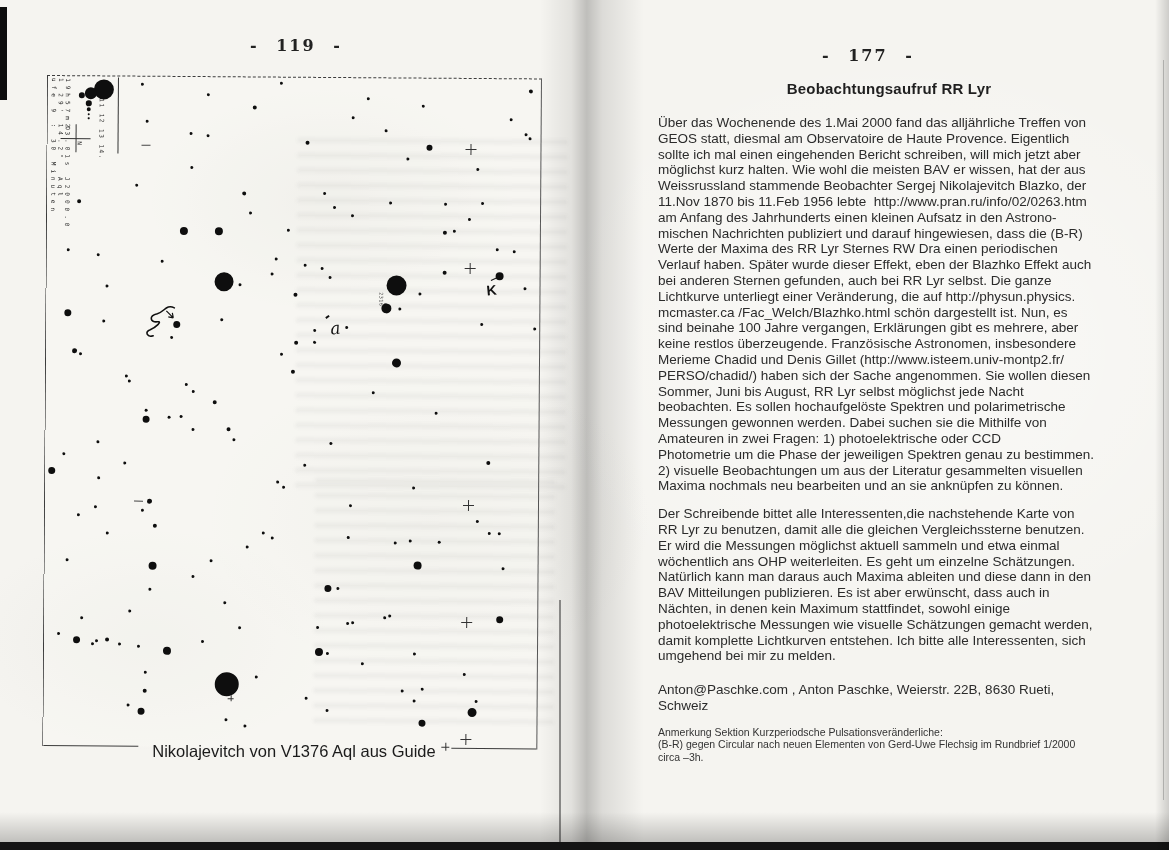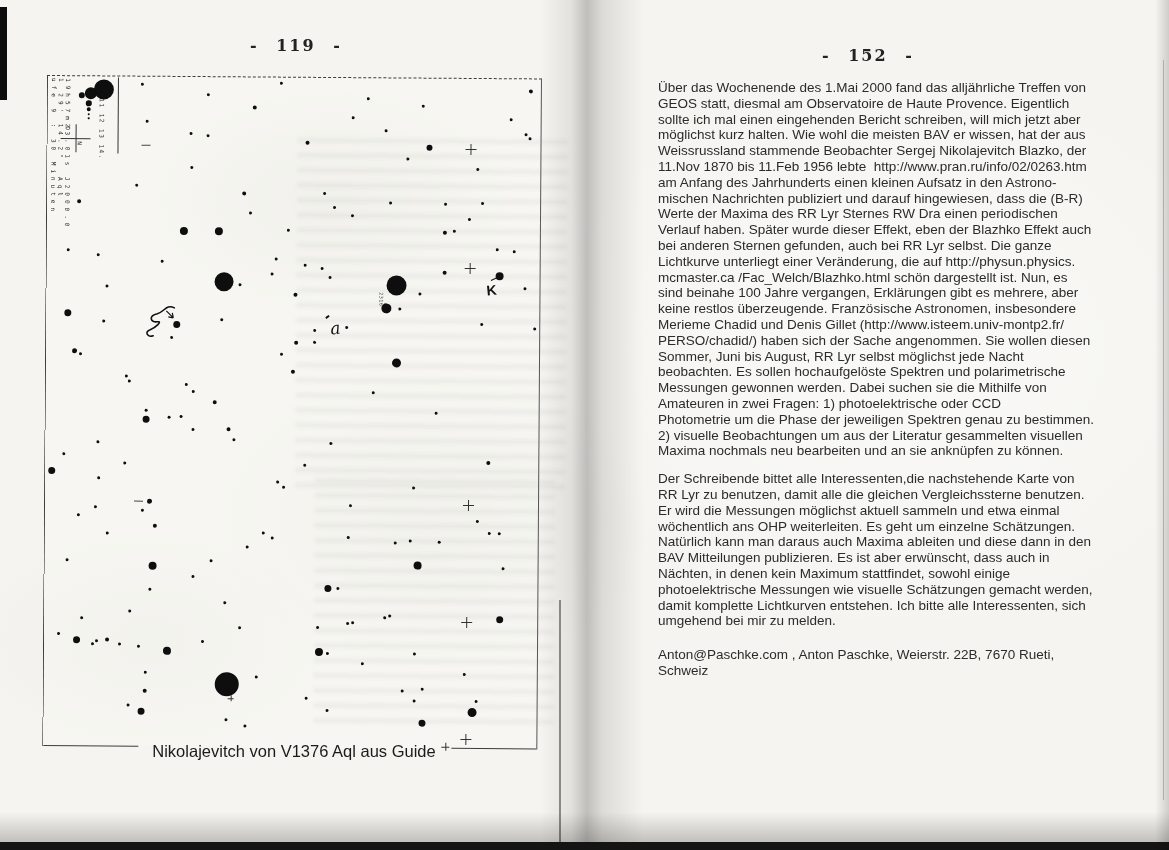--- a/index.html
+++ b/index.html
@@ -289,23 +289,24 @@
       <div class="vtext tiny" style="left:338px;top:214px;">2316</div>
 
       <div class="bseg" style="left:0;top:669px;width:95px;"></div>
       <div class="bseg" style="left:408px;top:669px;width:85px;"></div>
     </div>
 
     <div class="caption">Nikolajevitch von V1376 Aql aus Guide</div>
   </div>
 
   <div>
-    <div class="pageno" id="pageno-right">- 152 -</div>
+    <div class="pageno" id="pageno-right">- 177 -</div>
 
     <div class="text-col">
+      <h1>Beobachtungsaufruf RR Lyr</h1>
       <p class="body-par">Über das Wochenende des 1.Mai 2000 fand das alljährliche Treffen von
 GEOS statt, diesmal am Observatoire de Haute Provence. Eigentlich
 sollte ich mal einen eingehenden Bericht schreiben, will mich jetzt aber
 möglichst kurz halten. Wie wohl die meisten BAV er wissen, hat der aus
 Weissrussland stammende Beobachter Sergej Nikolajevitch Blazko, der
 11.Nov 1870 bis 11.Feb 1956 lebte  http://www.pran.ru/info/02/0263.htm
 am Anfang des Jahrhunderts einen kleinen Aufsatz in den Astrono-
 mischen Nachrichten publiziert und darauf hingewiesen, dass die (B-R)
 Werte der Maxima des RR Lyr Sternes RW Dra einen periodischen
 Verlauf haben. Später wurde dieser Effekt, eben der Blazhko Effekt auch
@@ -326,18 +327,21 @@
       <p class="body-par">Der Schreibende bittet alle Interessenten,die nachstehende Karte von
 RR Lyr zu benutzen, damit alle die gleichen Vergleichssterne benutzen.
 Er wird die Messungen möglichst aktuell sammeln und etwa einmal
 wöchentlich ans OHP weiterleiten. Es geht um einzelne Schätzungen.
 Natürlich kann man daraus auch Maxima ableiten und diese dann in den
 BAV Mitteilungen publizieren. Es ist aber erwünscht, dass auch in
 Nächten, in denen kein Maximum stattfindet, sowohl einige
 photoelektrische Messungen wie visuelle Schätzungen gemacht werden,
 damit komplette Lichtkurven entstehen. Ich bitte alle Interessenten, sich
 umgehend bei mir zu melden.</p>
-      <p class="contact">Anton@Paschke.com , Anton Paschke, Weierstr. 22B, 7670 Rueti,
+      <p class="contact">Anton@Paschke.com , Anton Paschke, Weierstr. 22B, 8630 Rueti,
 Schweiz</p>
+      <p class="footnote">Anmerkung Sektion Kurzperiodsche Pulsationsveränderliche:
+(B-R) gegen Circular nach neuen Elementen von Gerd-Uwe Flechsig im Rundbrief 1/2000
+circa –3h.</p>
     </div>
   </div>
 
 </div>
 
 </body></html>

